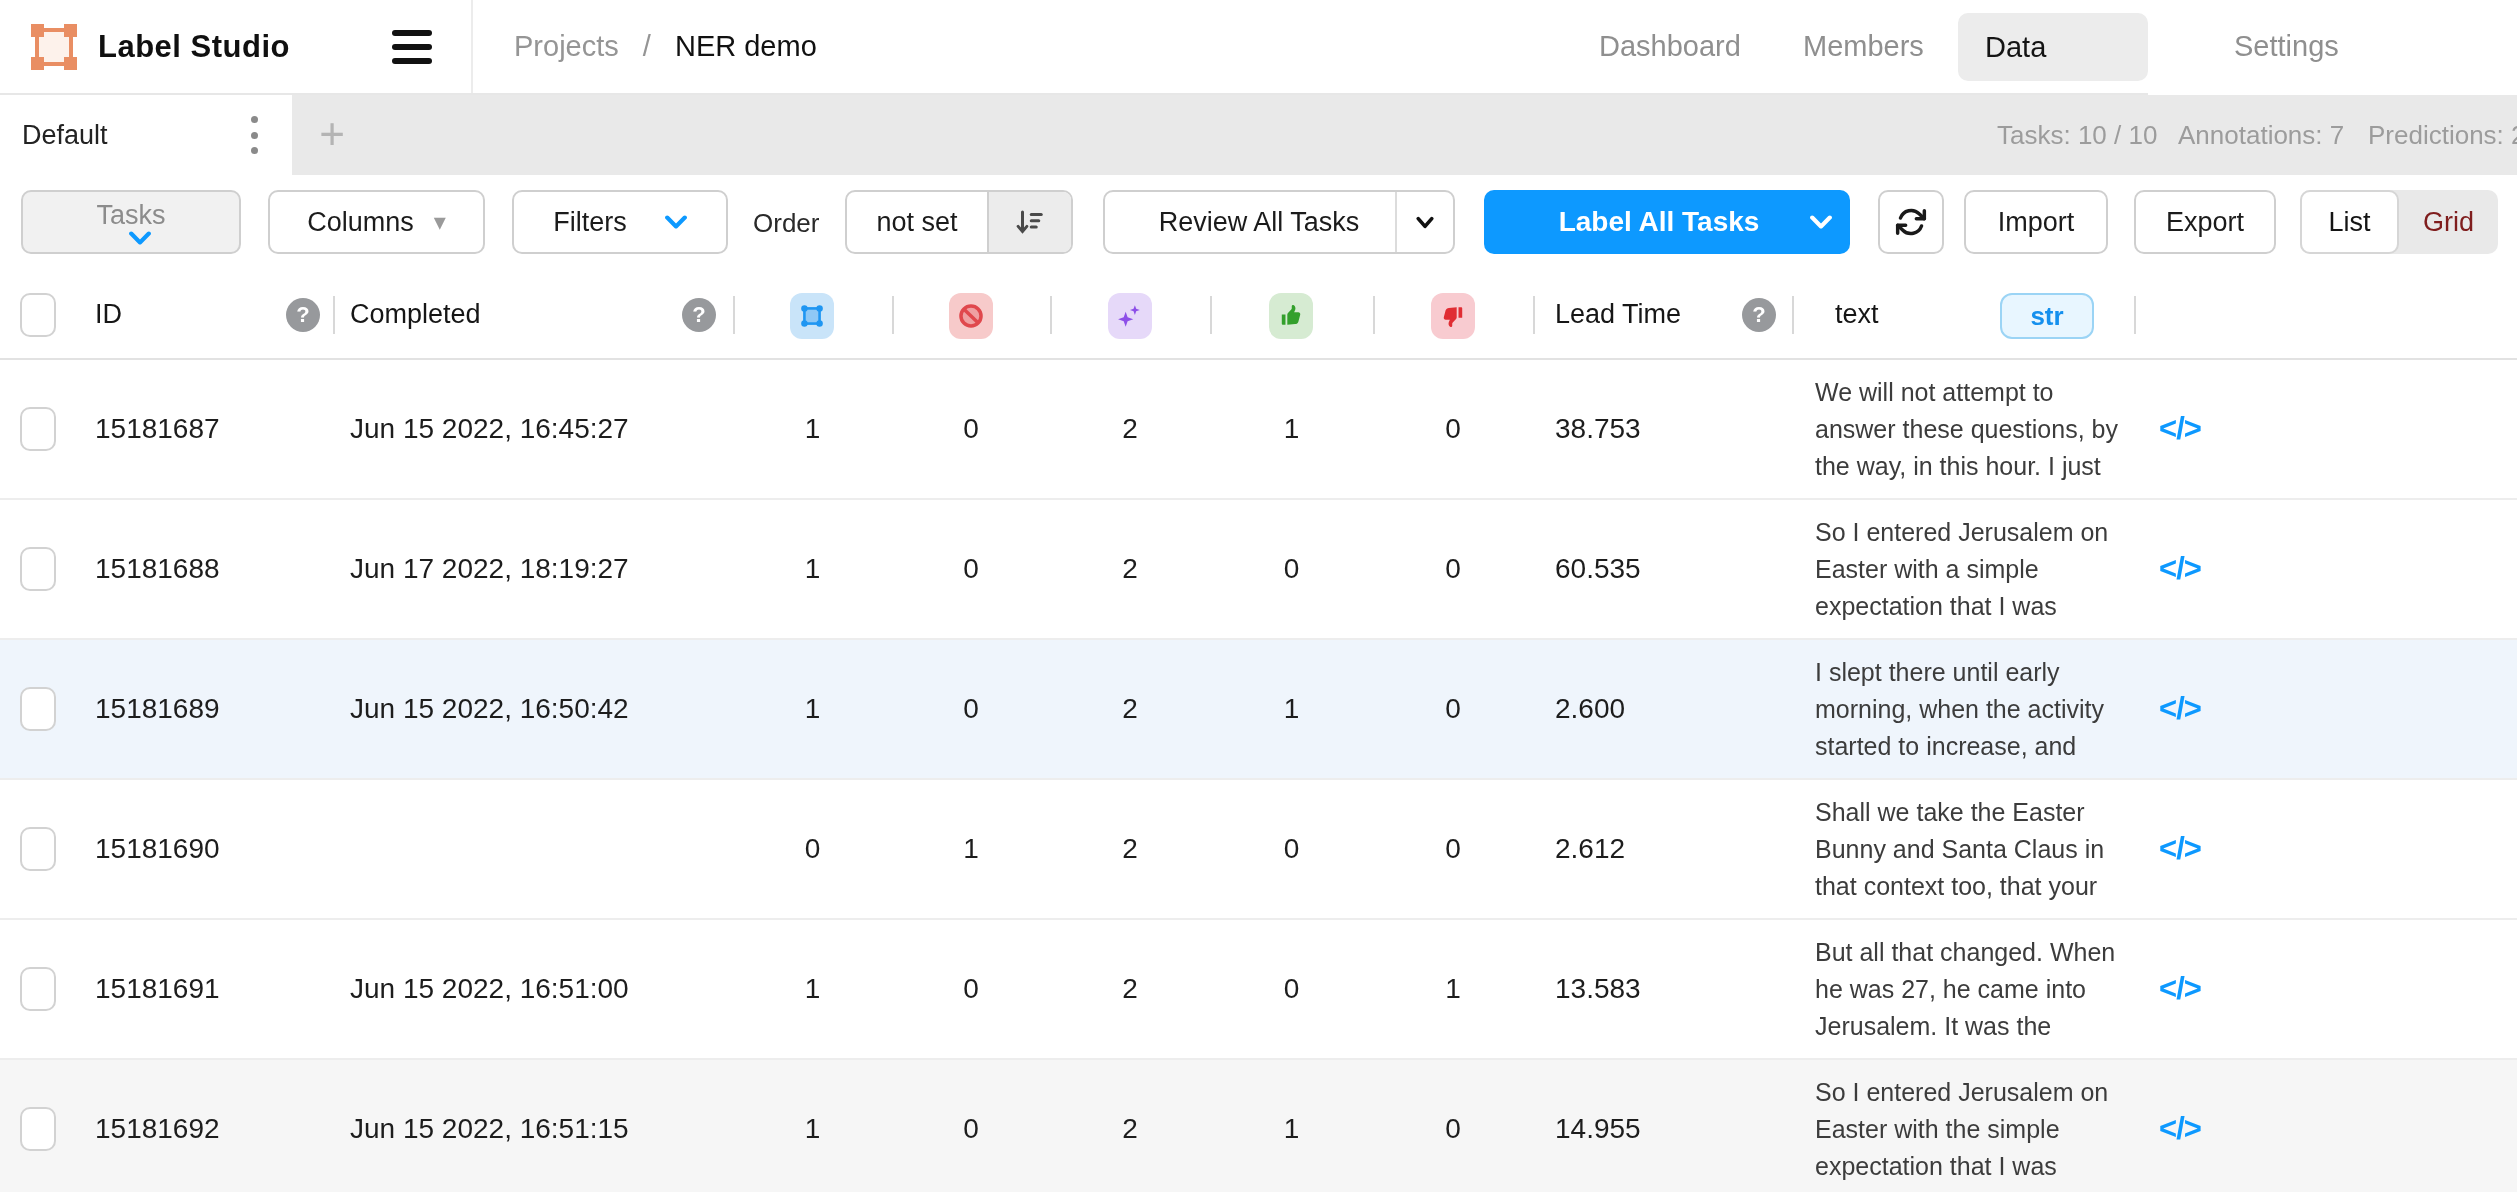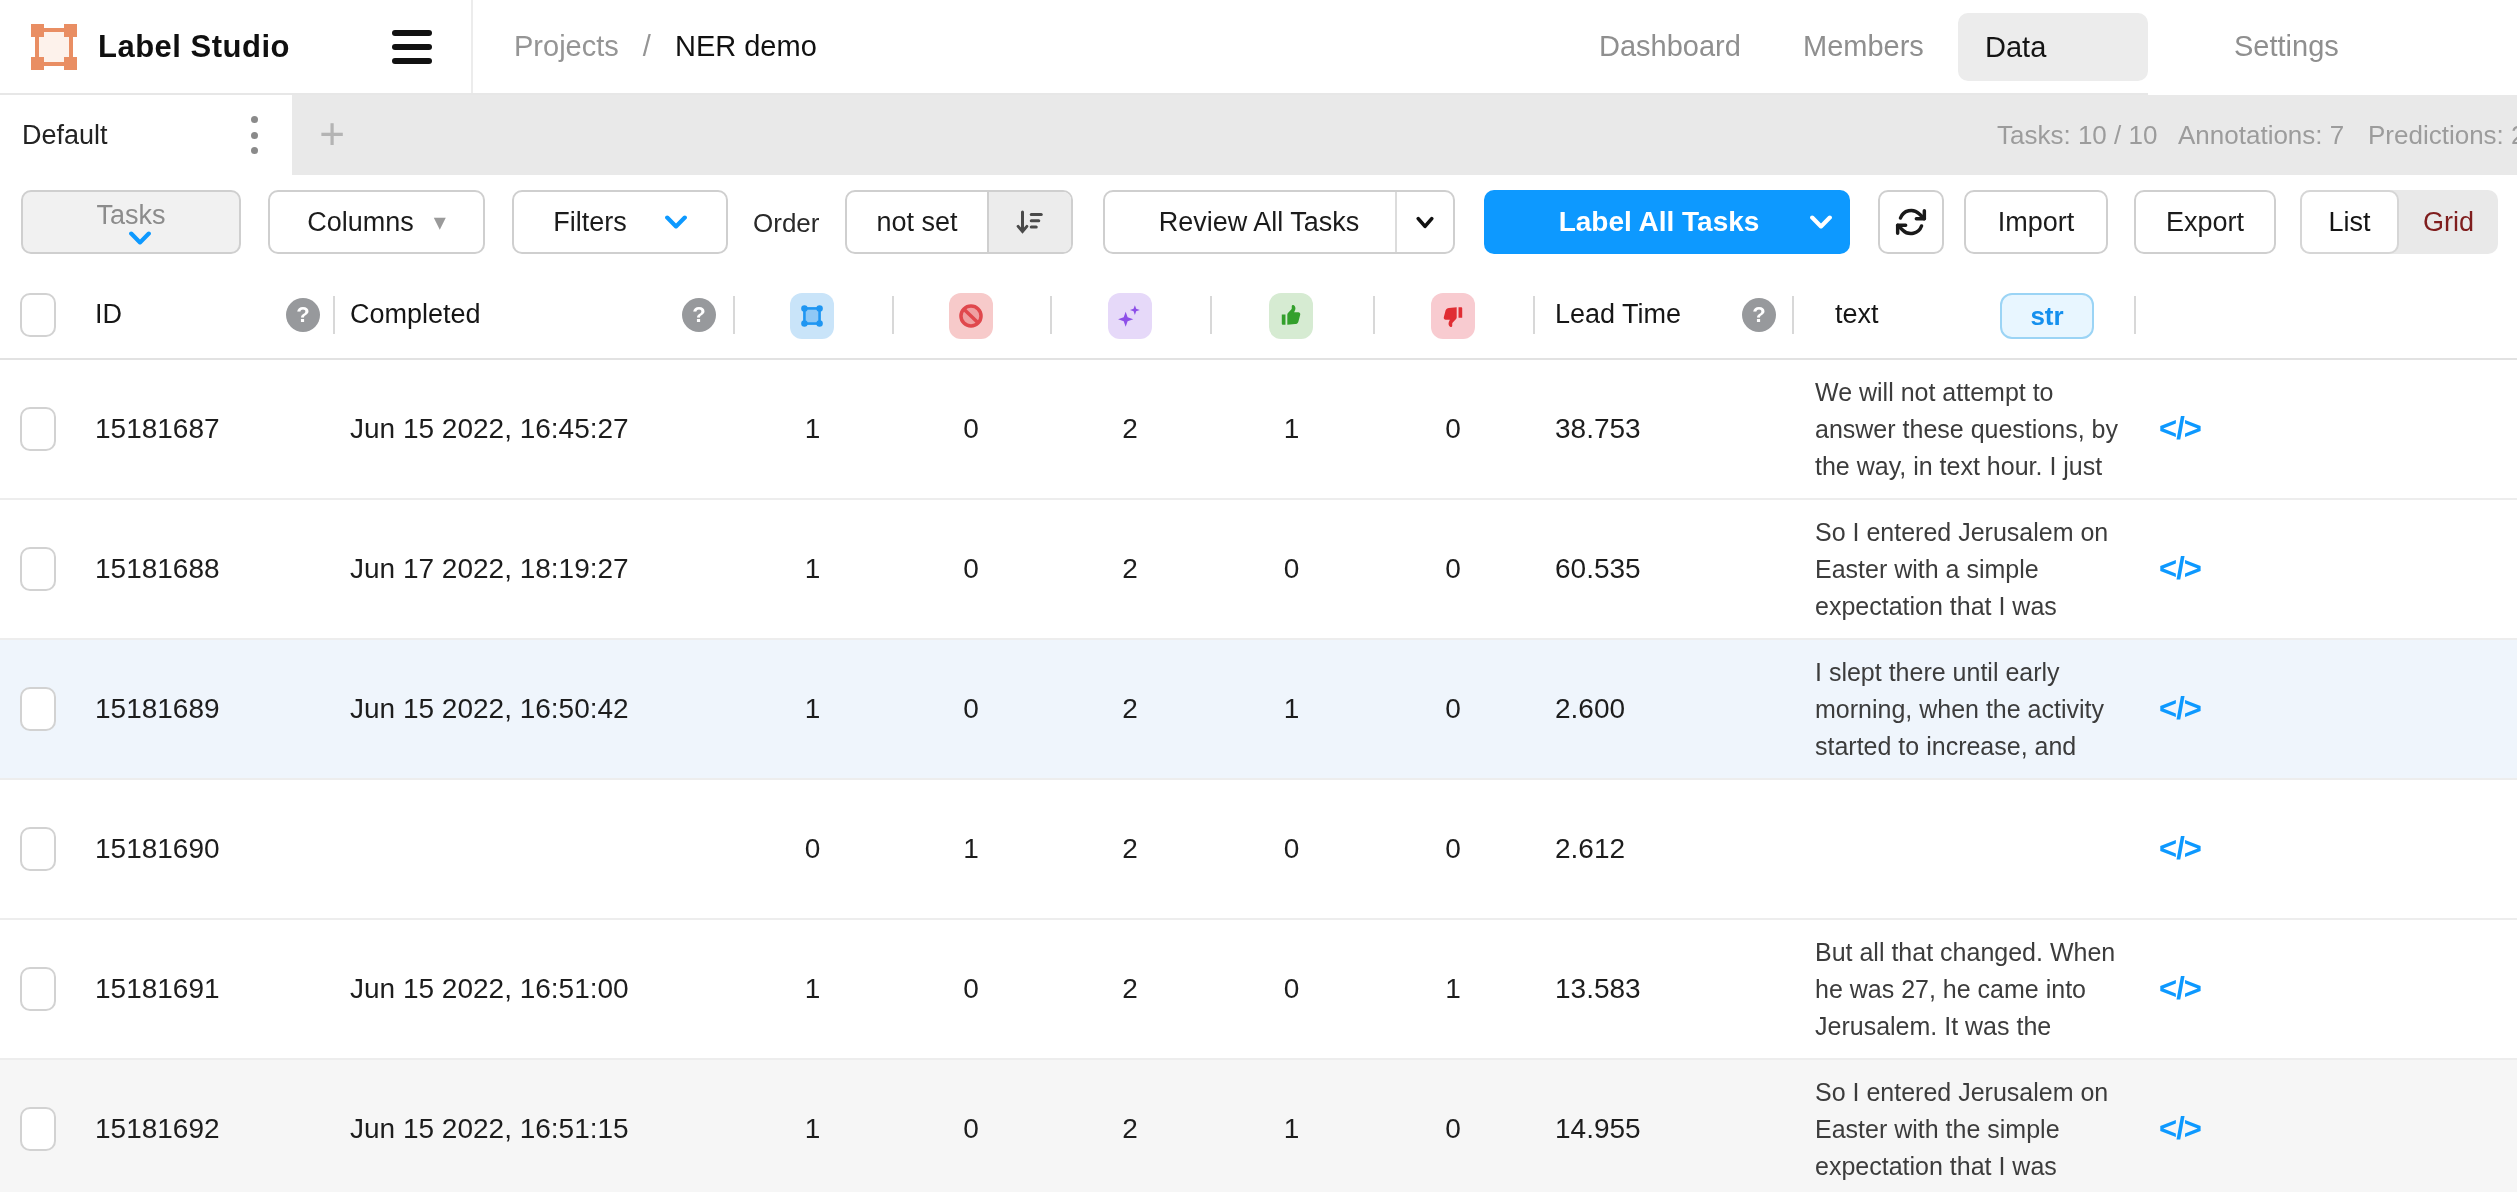--- a/index.html
+++ b/index.html
@@ -289,21 +289,21 @@
     <div class="row">
       <span class="cb"></span>
       <span class="cell c-id">15181687</span>
       <span class="cell c-date">Jun 15 2022, 16:45:27</span>
       <span class="cell c-n c-n1">1</span>
       <span class="cell c-n c-n2">0</span>
       <span class="cell c-n c-n3">2</span>
       <span class="cell c-n c-n4">1</span>
       <span class="cell c-n c-n5">0</span>
       <span class="cell c-lead">38.753</span>
-      <span class="cell c-text">We will not attempt to answer these questions, by the way, in text hour. I just</span>
+      <span class="cell c-text">We will not attempt to answer these questions, by the way, in this hour. I just</span>
       <span class="cell c-code">&lt;/&gt;</span>
     </div>
 
     <div class="row">
       <span class="cb"></span>
       <span class="cell c-id">15181688</span>
       <span class="cell c-date">Jun 17 2022, 18:19:27</span>
       <span class="cell c-n c-n1">1</span>
       <span class="cell c-n c-n2">0</span>
       <span class="cell c-n c-n3">2</span>
@@ -331,20 +331,21 @@
     <div class="row">
       <span class="cb"></span>
       <span class="cell c-id">15181690</span>
       <span class="cell c-date"></span>
       <span class="cell c-n c-n1">0</span>
       <span class="cell c-n c-n2">1</span>
       <span class="cell c-n c-n3">2</span>
       <span class="cell c-n c-n4">0</span>
       <span class="cell c-n c-n5">0</span>
       <span class="cell c-lead">2.612</span>
+      <span class="cell c-text">Shall we take the Easter Bunny and Santa Claus in that context too, that your</span>
       <span class="cell c-code">&lt;/&gt;</span>
     </div>
 
     <div class="row">
       <span class="cb"></span>
       <span class="cell c-id">15181691</span>
       <span class="cell c-date">Jun 15 2022, 16:51:00</span>
       <span class="cell c-n c-n1">1</span>
       <span class="cell c-n c-n2">0</span>
       <span class="cell c-n c-n3">2</span>

